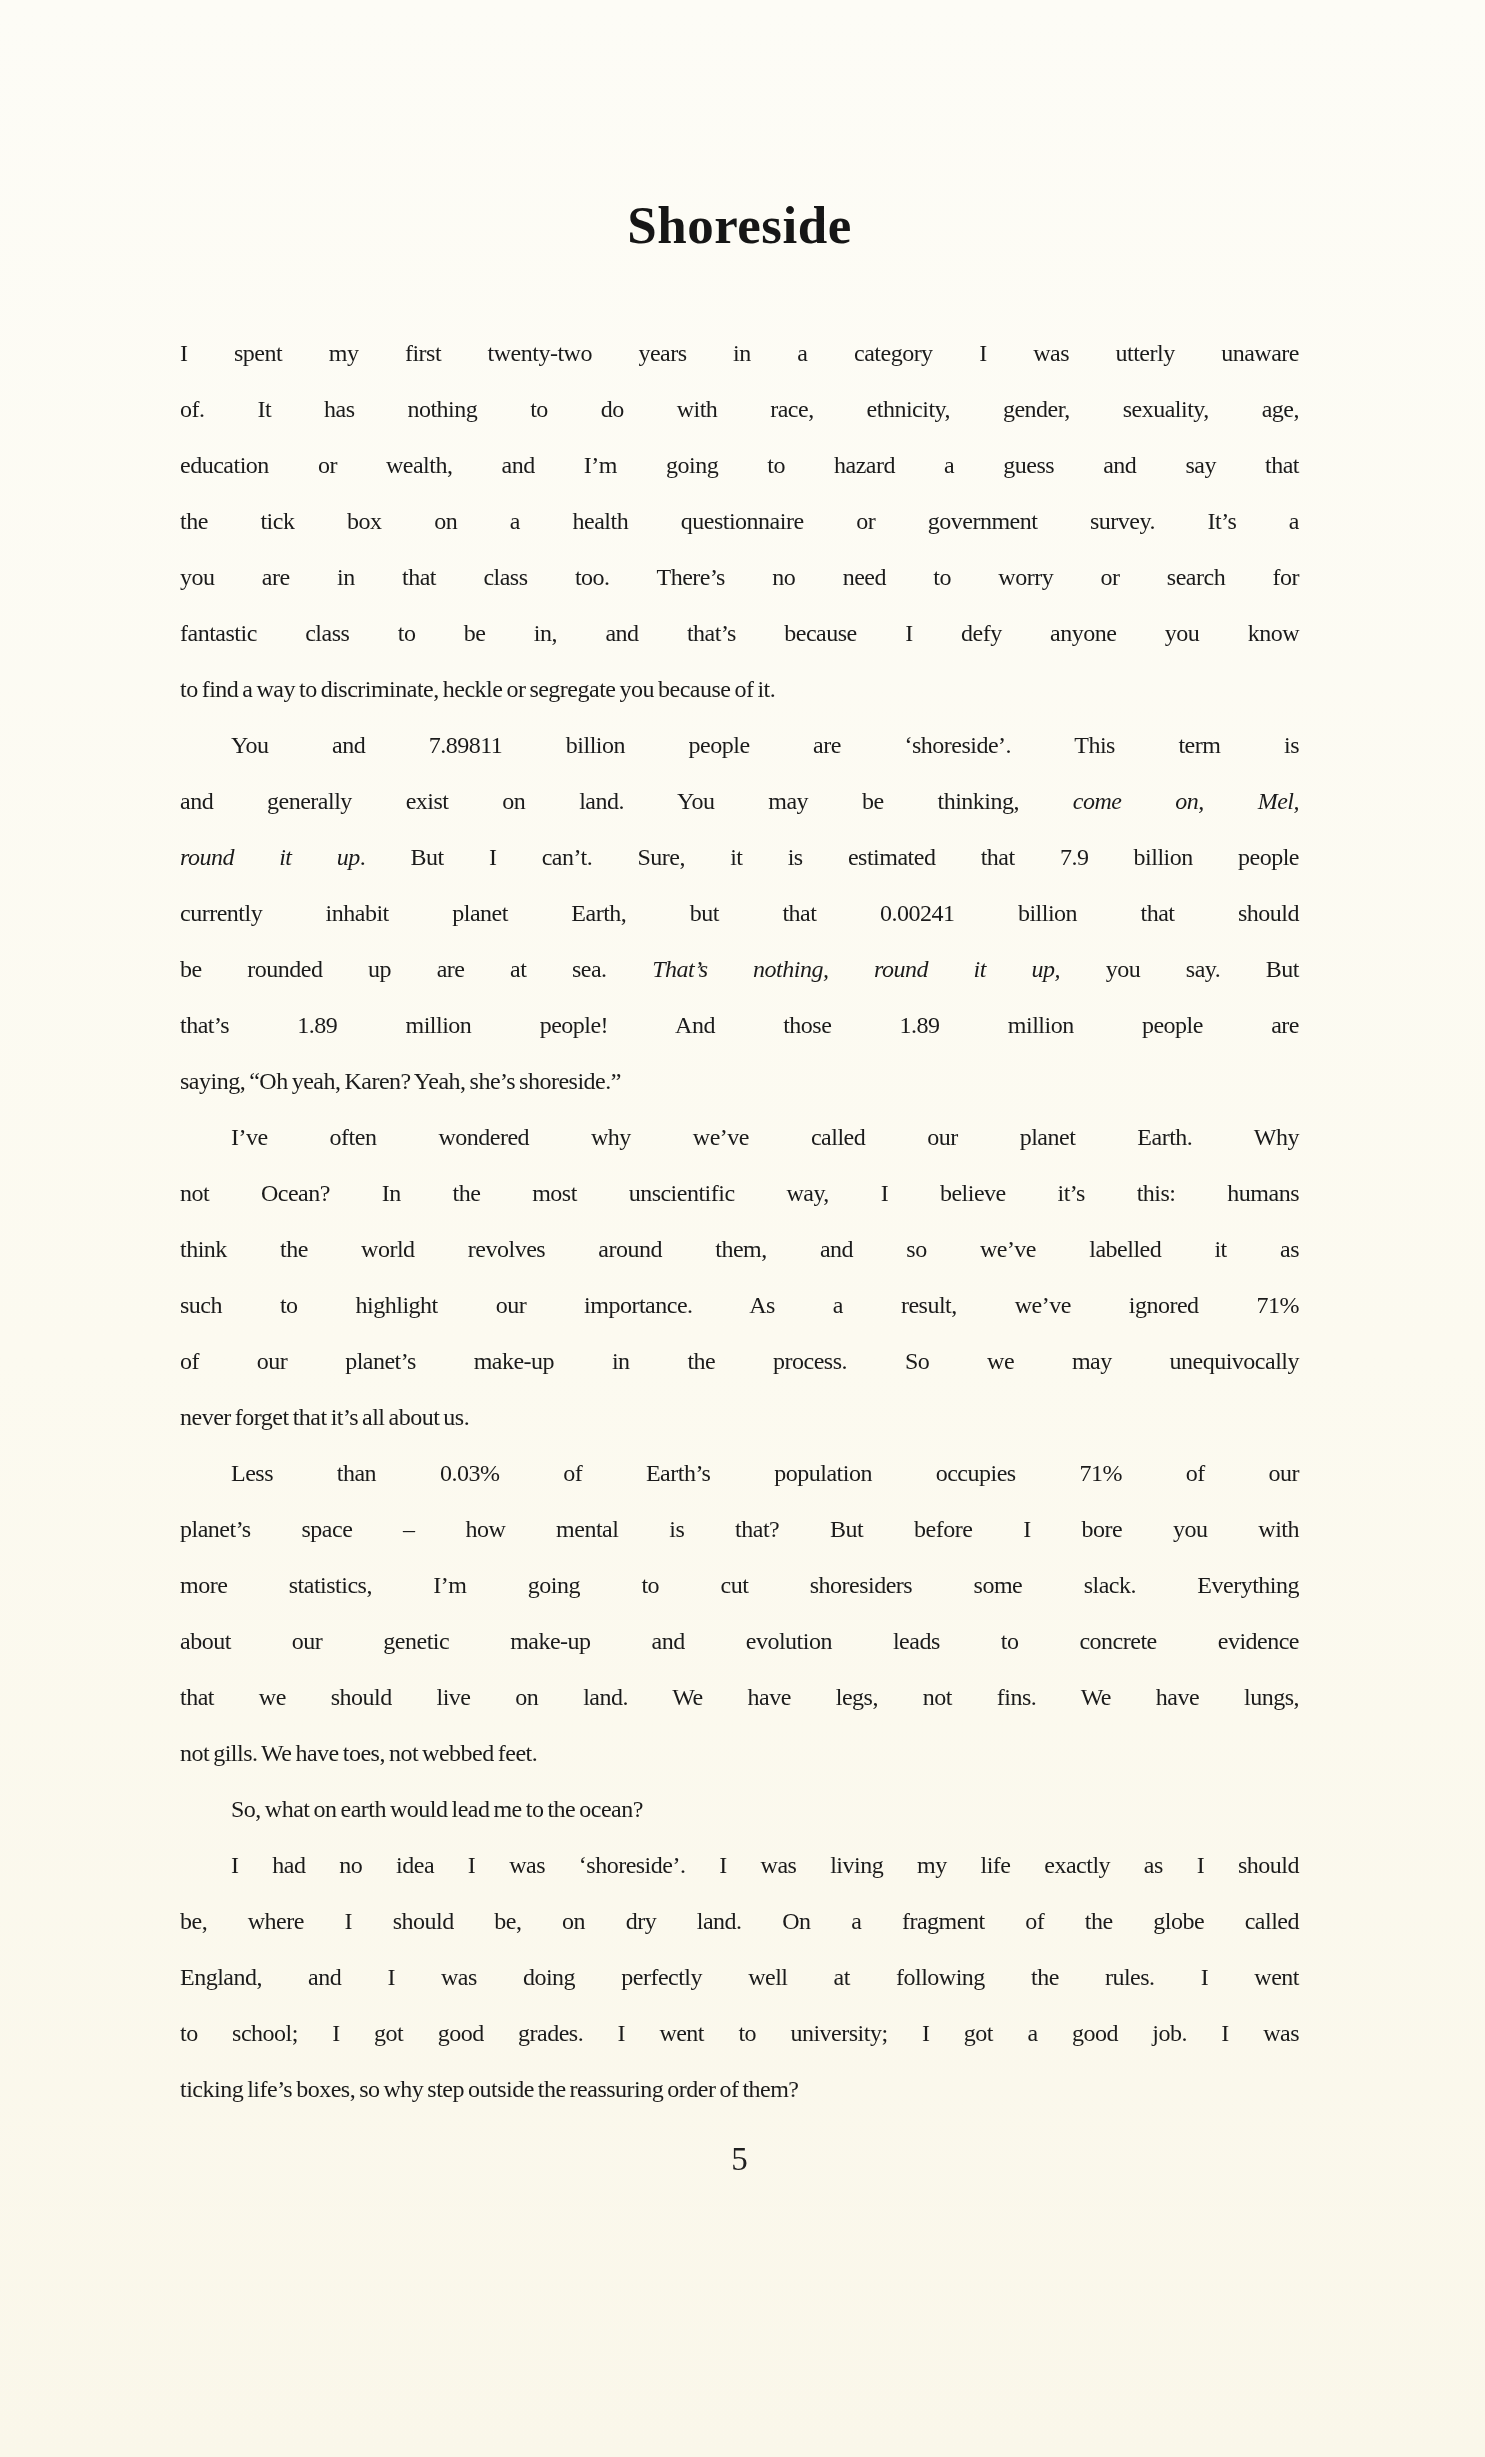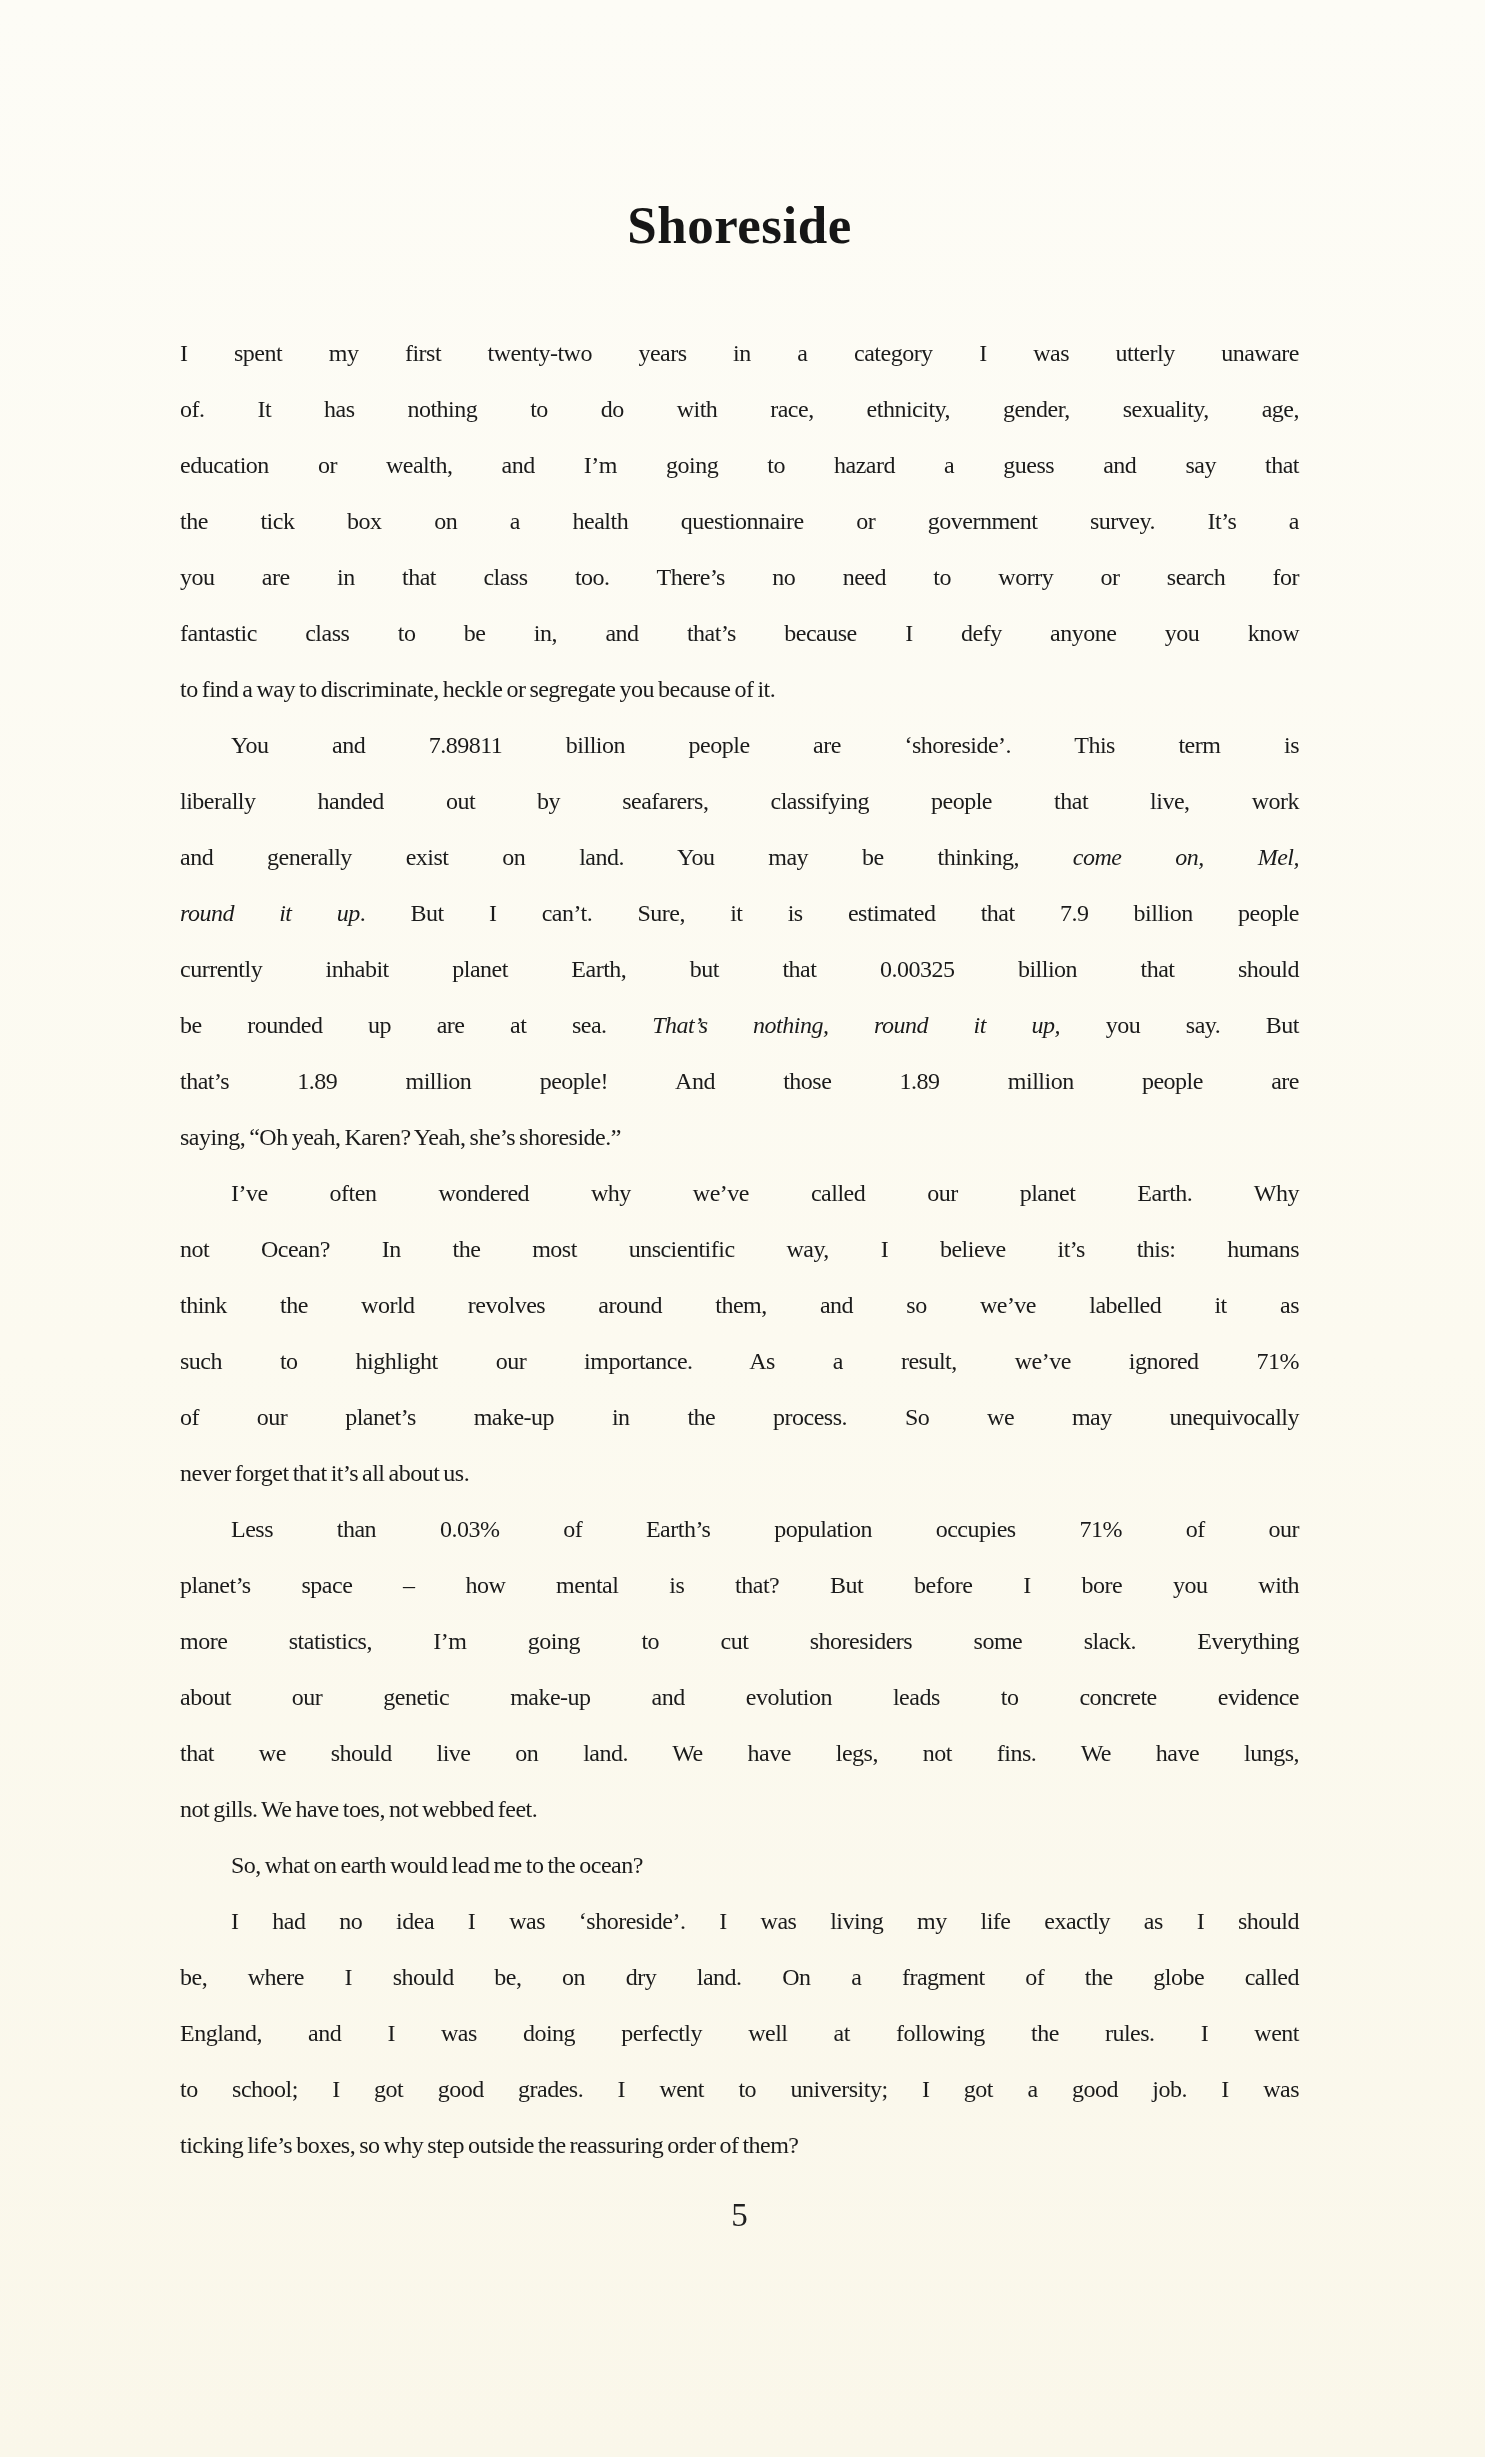--- a/index.html
+++ b/index.html
@@ -72,24 +72,23 @@
         <div class="line"><span class="rg">I spent my first twenty-two years in a category I was utterly unaware</span></div>
         <div class="line"><span class="rg">of. It has nothing to do with race, ethnicity, gender, sexuality, age,</span></div>
         <div class="line"><span class="rg">education or wealth, and I’m going to hazard a guess and say that</span></div>
         <div class="line"><span class="rg">the tick box on a health questionnaire or government survey. It’s a</span></div>
         <div class="line"><span class="rg">you are in that class too. There’s no need to worry or search for</span></div>
         <div class="line"><span class="rg">fantastic class to be in, and that’s because I defy anyone you know</span></div>
         <div class="line last"><span class="rg">to find a way to discriminate, heckle or segregate you because of it.</span></div>
       </div>
       <div class="para">
         <div class="line ind"><span class="rg">You and 7.89811 billion people are ‘shoreside’. This term is</span></div>
-        <div class="line"><span class="rg">liberally handed out by seafarers, classifying people that live, work</span></div>
         <div class="line"><span class="rg">and generally exist on land. You may be thinking, </span><span class="it">come on, Mel,</span></div>
         <div class="line"><span class="it">round it up</span><span class="rg">. But I can’t. Sure, it is estimated that 7.9 billion people</span></div>
-        <div class="line"><span class="rg">currently inhabit planet Earth, but that 0.00325 billion that should</span></div>
+        <div class="line"><span class="rg">currently inhabit planet Earth, but that 0.00241 billion that should</span></div>
         <div class="line"><span class="rg">be rounded up are at sea. </span><span class="it">That’s nothing, round it up,</span><span class="rg"> you say. But</span></div>
         <div class="line"><span class="rg">that’s 1.89 million people! And those 1.89 million people are</span></div>
         <div class="line last"><span class="rg">saying, “Oh yeah, Karen? Yeah, she’s shoreside.”</span></div>
       </div>
       <div class="para">
         <div class="line ind"><span class="rg">I’ve often wondered why we’ve called our planet Earth. Why</span></div>
         <div class="line"><span class="rg">not Ocean? In the most unscientific way, I believe it’s this: humans</span></div>
         <div class="line"><span class="rg">think the world revolves around them, and so we’ve labelled it as</span></div>
         <div class="line"><span class="rg">such to highlight our importance. As a result, we’ve ignored 71%</span></div>
         <div class="line"><span class="rg">of our planet’s make-up in the process. So we may unequivocally</span></div>

